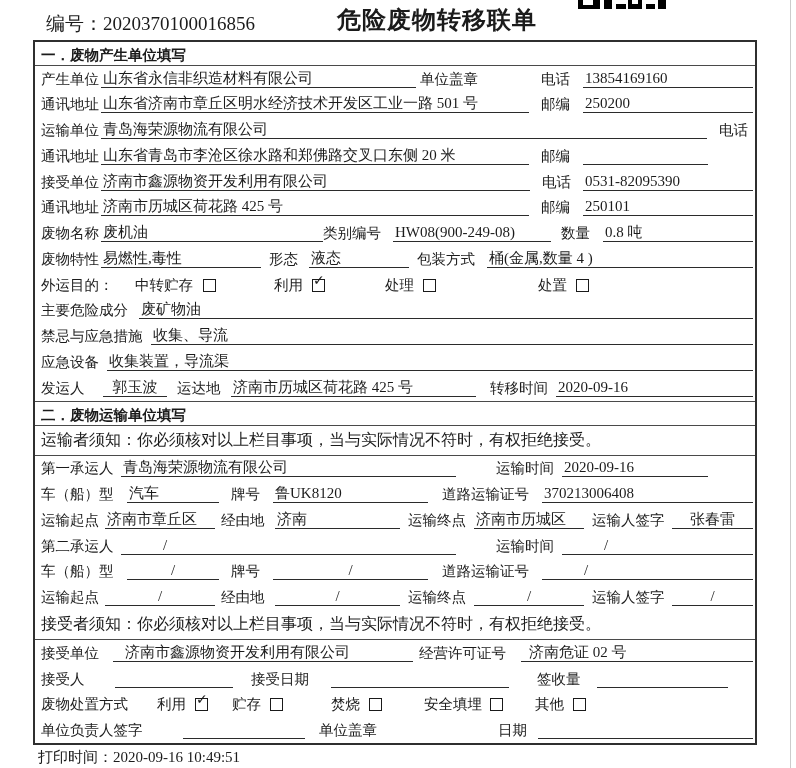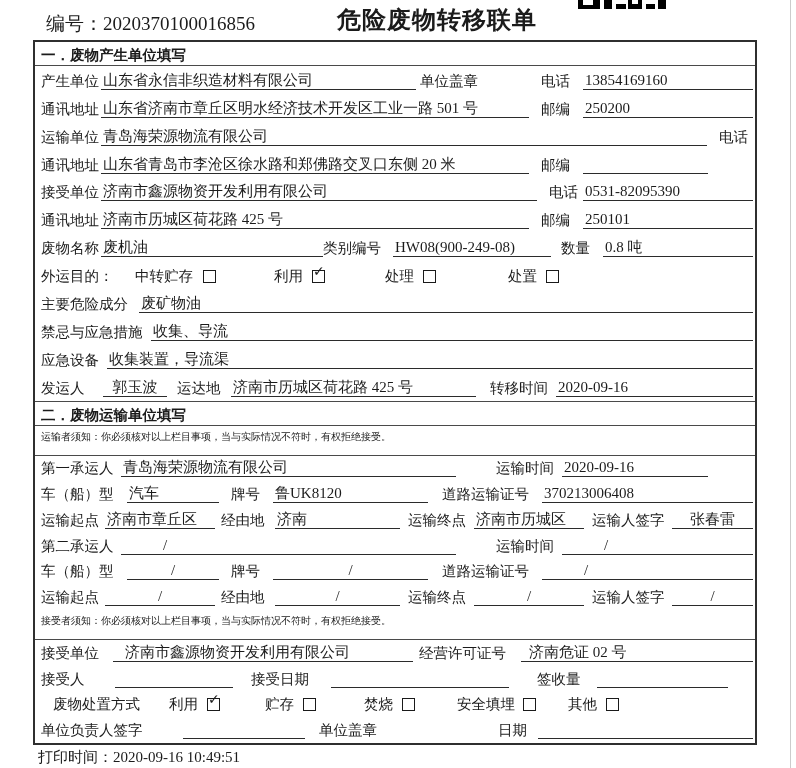--- a/index.html
+++ b/index.html
@@ -20,21 +20,21 @@
   .qr i:nth-of-type(6){left:80px;top:0;width:8px;height:9px}
   .qr b:nth-of-type(1){left:5px;top:0;width:10px;height:5px}
   .qr b:nth-of-type(2){left:54px;top:0;width:6px;height:4px}
   .page-edge{position:absolute;left:790px;top:0;width:1px;height:768px;background:#cccccc}
   .manifest-table{position:absolute;left:33px;top:40px;width:724px;height:705px;
     border:2px solid #2f2f2f;display:flex;flex-direction:column;background:#fff}
   .sec-header{flex:0 0 24px;font-family:"Liberation Sans","DejaVu Sans",sans-serif;
     font-weight:bold;font-size:14.5px;padding:4px 0 0 6px;
     border-bottom:1px solid #4a4a4a;border-top:1px solid #4a4a4a;white-space:nowrap}
   .manifest-table > .sec-header:first-child{border-top:none}
-  .notice-row{flex:0 0 30px;font-size:10px;padding:4px 0 0 6px;
+  .notice-row{flex:0 0 30px;font-size:16px;padding:4px 0 0 6px;
     border-bottom:1px solid #4a4a4a;white-space:nowrap}
   .row-group{display:flex;flex-direction:column;flex:1 1 0;min-height:0}
   .form-row{flex:1 1 0;display:flex;align-items:flex-end;padding:0 2px 4px 6px;min-height:0}
   .lab{font-size:14.5px;white-space:nowrap;flex:0 0 auto;line-height:18px}
   .val{font-size:15px;white-space:nowrap;border-bottom:1px solid #2b2b2b;
     min-height:18px;line-height:18px;padding:0 2px}
   .val.center{text-align:center}
   .val.slash{padding-left:42px}
   .cbox{flex:0 0 13px;width:13px;height:13px;border:1.5px solid #1a1a1a;
     margin:0 0 2px 8px;position:relative;background:#fff}
@@ -84,47 +84,55 @@
         <div class="form-row">
           <span class="lab" style="flex: 0 0 60px; width: 60px;">通讯地址</span>
           <span class="val" style="flex: 1 1 auto;">山东省青岛市李沧区徐水路和郑佛路交叉口东侧 20 米</span>
           <span class="lab" style="flex: 0 0 34px; width: 34px; margin-left: 12px;">邮编</span>
           <span class="val" style="flex: 0 0 125px; width: 125px; margin-left: 8px; margin-right: 45px;"></span>
         </div>
         <div class="form-row">
           <span class="lab" style="flex: 0 0 60px; width: 60px;">接受单位</span>
           <span class="val" style="flex: 1 1 auto;">济南市鑫源物资开发利用有限公司</span>
           <span class="lab" style="flex: 0 0 34px; width: 34px; margin-left: 12px;">电话</span>
-          <span class="val" style="flex: 0 0 170px; width: 170px; margin-left: 0;">0531-82095390</span>
+          <span class="val" style="flex: 0 0 170px; width: 170px; margin-left: 7px;">0531-82095390</span>
         </div>
         <div class="form-row">
           <span class="lab" style="flex: 0 0 60px; width: 60px;">通讯地址</span>
           <span class="val" style="flex: 1 1 auto;">济南市历城区荷花路 425 号</span>
           <span class="lab" style="flex: 0 0 34px; width: 34px; margin-left: 12px;">邮编</span>
           <span class="val" style="flex: 0 0 170px; width: 170px; margin-left: 8px;">250101</span>
         </div>
         <div class="form-row">
           <span class="lab" style="flex: 0 0 60px; width: 60px;">废物名称</span>
           <span class="val" style="flex: 0 0 222px; width: 222px;">废机油</span>
           <span class="lab" style="flex: 0 0 62px; width: 62px;">类别编号</span>
           <span class="val" style="flex: 0 0 158px; width: 158px; margin-left: 8px;">HW08(900-249-08)</span>
           <span class="lab" style="flex: 0 0 34px; width: 34px; margin-left: 10px;">数量</span>
           <span class="val" style="flex: 1 1 auto; margin-left: 8px;">0.8 吨</span>
         </div>
         <div class="form-row">
+          <span class="lab" style="flex: 0 0 60px; width: 60px;">废物特性</span>
+          <span class="val" style="flex: 0 0 160px; width: 160px;">易燃性,毒性</span>
+          <span class="lab" style="flex: 0 0 32px; width: 32px; margin-left: 8px;">形态</span>
+          <span class="val" style="flex: 0 0 100px; width: 100px; margin-left: 8px;">液态</span>
+          <span class="lab" style="flex: 0 0 62px; width: 62px; margin-left: 8px;">包装方式</span>
+          <span class="val" style="flex: 1 1 auto; margin-left: 8px;">桶(金属,数量 4 )</span>
+        </div>
+        <div class="form-row">
           <span class="lab" style="flex: 0 0 94px; width: 94px;">外运目的：</span>
           <span class="lab" style="flex: 0 0 60px; width: 60px; ">中转贮存</span>
           <span class="cbox"></span>
           <span class="lab" style="flex: 0 0 30px; width: 30px; margin-left: 58px;">利用</span>
           <span class="cbox">
             <span class="check">✓</span>
           </span>
           <span class="lab" style="flex: 0 0 30px; width: 30px; margin-left: 60px;">处理</span>
           <span class="cbox"></span>
-          <span class="lab" style="flex: 0 0 30px; width: 30px; margin-left: 72px;">处置</span>
+          <span class="lab" style="flex: 0 0 30px; width: 30px; margin-left: 102px;">处置</span>
           <span class="cbox"></span>
         </div>
         <div class="form-row">
           <span class="lab" style="flex: 0 0 92px; width: 92px;">主要危险成分</span>
           <span class="val" style="flex: 1 1 auto; margin-left: 6px;">废矿物油</span>
         </div>
         <div class="form-row">
           <span class="lab" style="flex: 0 0 108px; width: 108px;">禁忌与应急措施</span>
           <span class="val" style="flex: 1 1 auto; margin-left: 2px;">收集、导流</span>
         </div>
@@ -203,26 +211,26 @@
         </div>
         <div class="form-row">
           <span class="lab" style="flex: 0 0 44px; width: 44px;">接受人</span>
           <span class="val" style="flex: 0 0 118px; width: 118px; margin-left: 30px;"></span>
           <span class="lab" style="flex: 0 0 58px; width: 58px; margin-left: 18px;">接受日期</span>
           <span class="val" style="flex: 0 0 178px; width: 178px; margin-left: 22px;"></span>
           <span class="lab" style="flex: 0 0 44px; width: 44px; margin-left: 28px;">签收量</span>
           <span class="val" style="flex: 1 1 auto; margin-left: 16px; margin-right: 25px;"></span>
         </div>
         <div class="form-row">
-          <span class="lab" style="flex: 0 0 88px; width: 88px; margin-left: 12px;">废物处置方式</span>
+          <span class="lab" style="flex: 0 0 88px; width: 88px;">废物处置方式</span>
           <span class="lab" style="flex: 0 0 30px; width: 30px; margin-left: 28px;">利用</span>
           <span class="cbox">
             <span class="check">✓</span>
           </span>
-          <span class="lab" style="flex: 0 0 30px; width: 30px; margin-left: 45px;">贮存</span>
+          <span class="lab" style="flex: 0 0 30px; width: 30px; margin-left: 24px;">贮存</span>
           <span class="cbox"></span>
           <span class="lab" style="flex: 0 0 30px; width: 30px; margin-left: 48px;">焚烧</span>
           <span class="cbox"></span>
           <span class="lab" style="flex: 0 0 58px; width: 58px; margin-left: 42px;">安全填埋</span>
           <span class="cbox"></span>
           <span class="lab" style="flex: 0 0 30px; width: 30px; margin-left: 32px;">其他</span>
           <span class="cbox"></span>
         </div>
         <div class="form-row">
           <span class="lab" style="flex: 0 0 100px; width: 100px;">单位负责人签字</span>

